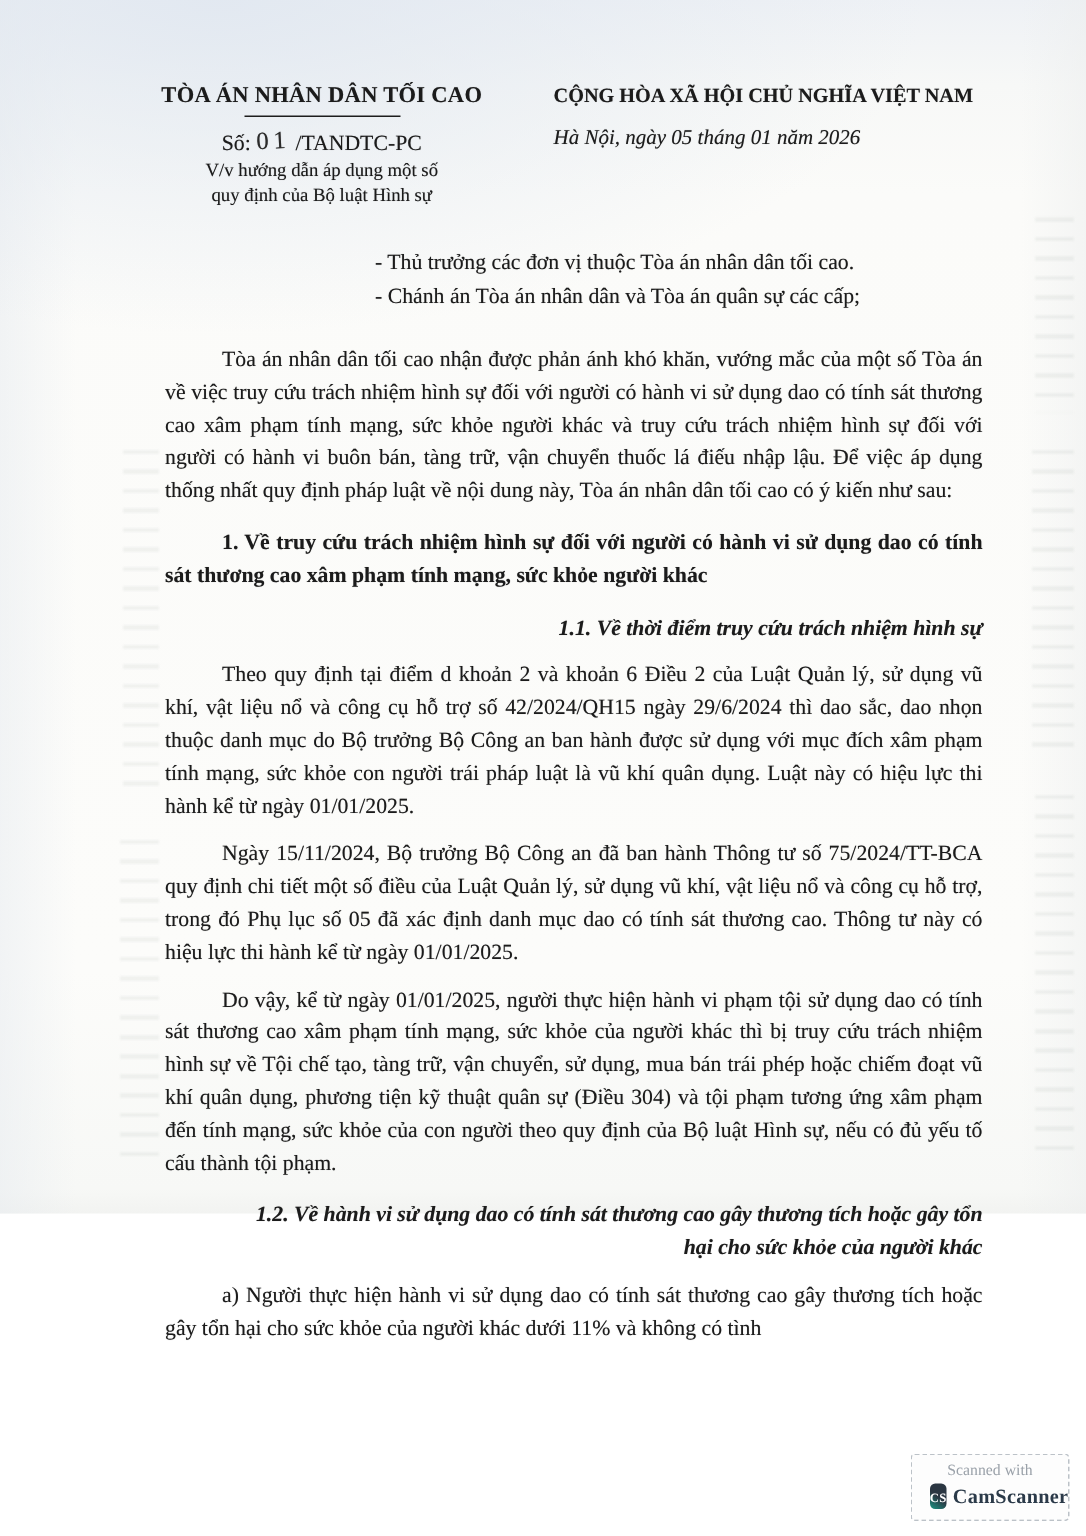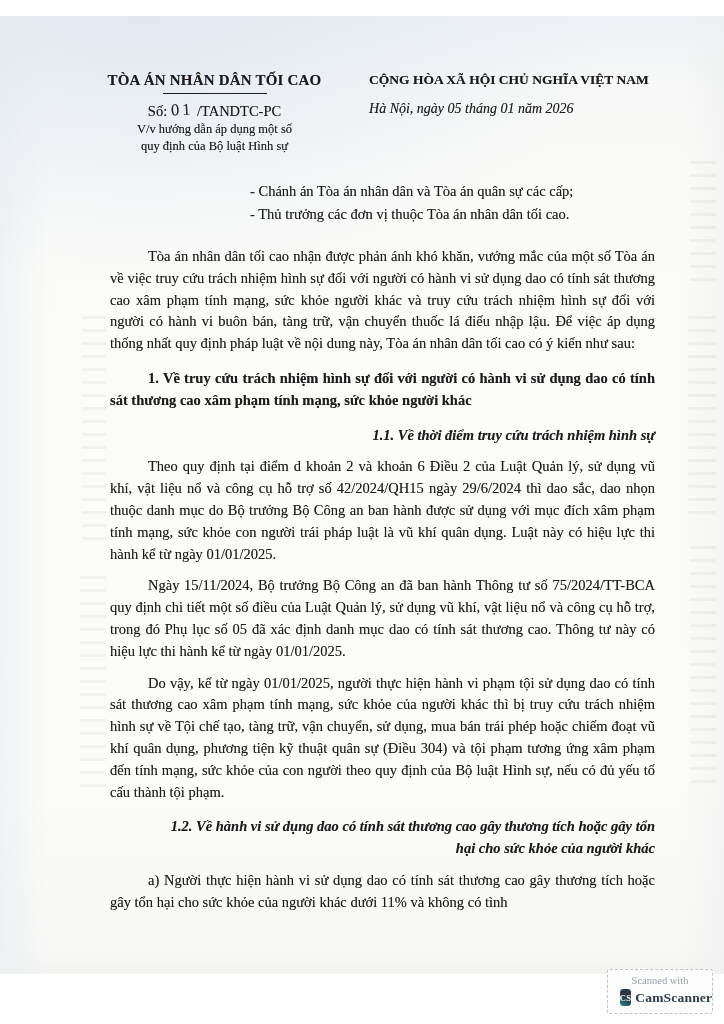--- a/index.html
+++ b/index.html
@@ -1,21 +1,21 @@
 <!DOCTYPE html>
 <html><head>
 <meta charset="utf-8">
 <style>
   * { margin:0; padding:0; box-sizing:border-box; }
   html,body { width:724px; height:1024px; background:#ffffff; overflow:hidden; }
   body { font-family:"Liberation Serif","DejaVu Serif",serif; color:#1b1b1b; position:relative; }
 
   
   .scan-page {
-    position:absolute; top:16px; left:0; width:724px; height:958px;
+    position:absolute; top:0; left:0; width:724px; height:809px;
     background:
       radial-gradient(130% 55% at 20% 0%, rgba(224,231,240,.85) 0%, rgba(224,231,240,0) 50%),
       linear-gradient(to right, rgba(232,236,240,.55) 0%, rgba(232,236,240,0) 7%, rgba(232,236,240,0) 94%, rgba(236,238,238,.5) 100%),
       linear-gradient(to bottom, #eef1f5 0%, #f7f8f7 7%, #fbfbf9 16%, #fcfcfa 80%, #f7f8f6 98%, #f2f3f1 100%);
   }
 
   .ink { text-shadow:0 0 .5px rgba(25,25,25,.45); }
 
   
   .doc-header { display:flex; justify-content:space-between; padding:56px 40px 0 60px; }
@@ -90,22 +90,22 @@
       <div class="subject ink">quy định của Bộ luật Hình sự</div>
     </div>
     <div class="h-right">
       <div class="country ink">CỘNG HÒA XÃ HỘI CHỦ NGHĨA VIỆT NAM</div>
       <div class="place-date ink">Hà Nội, ngày 05 tháng 01 năm 2026</div>
     </div>
   </div>
 
   <div class="recipients">
     <div class="recipient-list">
+      <div class="recipient-item ink">- Thủ trưởng các đơn vị thuộc Tòa án nhân dân tối cao.</div>
       <div class="recipient-item ink">- Chánh án Tòa án nhân dân và Tòa án quân sự các cấp;</div>
-      <div class="recipient-item ink">- Thủ trưởng các đơn vị thuộc Tòa án nhân dân tối cao.</div>
     </div>
   </div>
 
   <div class="doc-body" id="doc-body">
       <p class="blk ink para">Tòa án nhân dân tối cao nhận được phản ánh khó khăn, vướng mắc của một số Tòa án về việc truy cứu trách nhiệm hình sự đối với người có hành vi sử dụng dao có tính sát thương cao xâm phạm tính mạng, sức khỏe người khác và truy cứu trách nhiệm hình sự đối với người có hành vi buôn bán, tàng trữ, vận chuyển thuốc lá điếu nhập lậu. Để việc áp dụng thống nhất quy định pháp luật về nội dung này, Tòa án nhân dân tối cao có ý kiến như sau:</p>
       <p class="blk ink h-sec">1. Về truy cứu trách nhiệm hình sự đối với người có hành vi sử dụng dao có tính sát thương cao xâm phạm tính mạng, sức khỏe người khác</p>
       <p class="blk ink h-sub">1.1. Về thời điểm truy cứu trách nhiệm hình sự</p>
       <p class="blk ink para">Theo quy định tại điểm d khoản 2 và khoản 6 Điều 2 của Luật Quản lý, sử dụng vũ khí, vật liệu nổ và công cụ hỗ trợ số 42/2024/QH15 ngày 29/6/2024 thì dao sắc, dao nhọn thuộc danh mục do Bộ trưởng Bộ Công an ban hành được sử dụng với mục đích xâm phạm tính mạng, sức khỏe con người trái pháp luật là vũ khí quân dụng. Luật này có hiệu lực thi hành kể từ ngày 01/01/2025.</p>
       <p class="blk ink para">Ngày 15/11/2024, Bộ trưởng Bộ Công an đã ban hành Thông tư số 75/2024/TT-BCA quy định chi tiết một số điều của Luật Quản lý, sử dụng vũ khí, vật liệu nổ và công cụ hỗ trợ, trong đó Phụ lục số 05 đã xác định danh mục dao có tính sát thương cao. Thông tư này có hiệu lực thi hành kể từ ngày 01/01/2025.</p>
       <p class="blk ink para">Do vậy, kể từ ngày 01/01/2025, người thực hiện hành vi phạm tội sử dụng dao có tính sát thương cao xâm phạm tính mạng, sức khỏe của người khác thì bị truy cứu trách nhiệm hình sự về Tội chế tạo, tàng trữ, vận chuyển, sử dụng, mua bán trái phép hoặc chiếm đoạt vũ khí quân dụng, phương tiện kỹ thuật quân sự (Điều 304) và tội phạm tương ứng xâm phạm đến tính mạng, sức khỏe của con người theo quy định của Bộ luật Hình sự, nếu có đủ yếu tố cấu thành tội phạm.</p>

